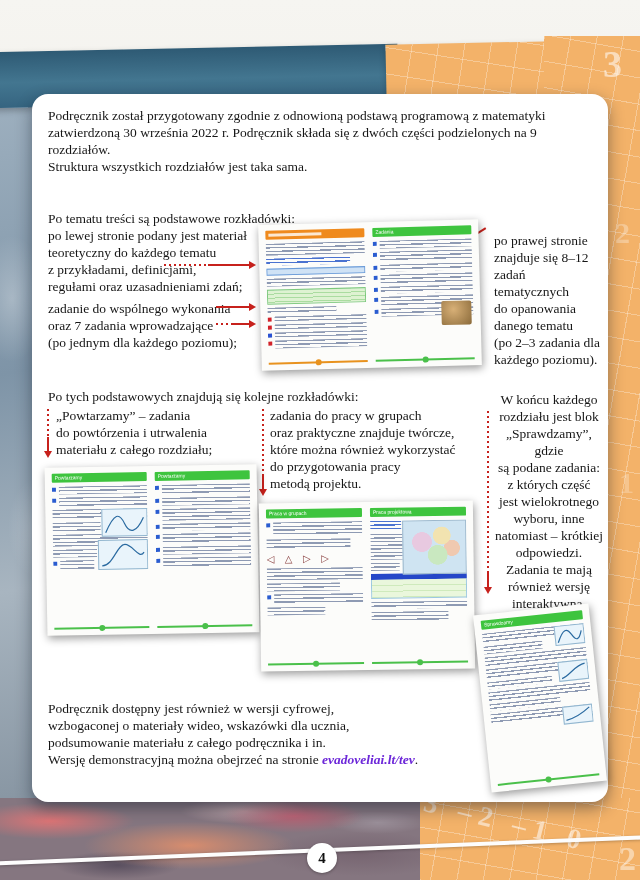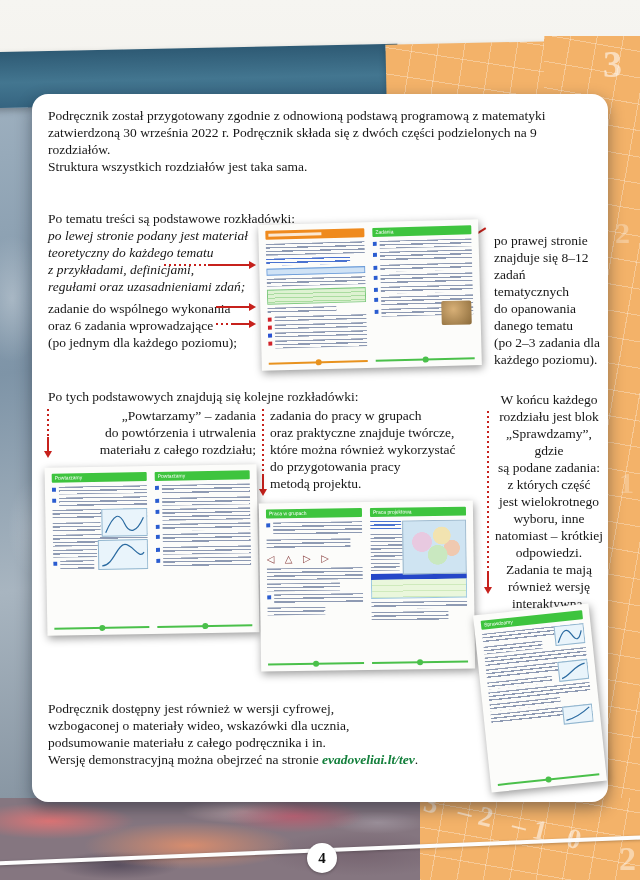--- a/index.html
+++ b/index.html
@@ -94,21 +94,21 @@
     background-image:
       radial-gradient(circle at 30% 40%, #e8c9e0 0 18%, transparent 19%),
       radial-gradient(circle at 62% 28%, #f2e3b0 0 16%, transparent 17%),
       radial-gradient(circle at 55% 65%, #c9e8c0 0 20%, transparent 21%),
       radial-gradient(circle at 78% 52%, #f0c9b0 0 14%, transparent 15%);
     border:1px solid #9db8cc;}
   .btable{margin:3px 0;}
   .bth{height:6px;background:#2547c8;}
   .btrows{height:18px;background:repeating-linear-gradient(to bottom,#eaf7dc 0 5px,#cfeabc 5px 6px);
     border:1px solid #9cc8e0;border-top:none;}
-  #outro .link{color:#15803d;font-style:italic;font-weight:600;}
+  #outro .link{color:#6d28d9;font-style:italic;font-weight:600;}
 </style>
 </head>
 <body>
 
 <div class="stage">
 
   <div id="sky-left"></div>
   <div id="teal-ribbon"></div>
   <div id="orange-ribbon" class="orangebg"></div>
   <div id="orange-panel" class="orangebg">
@@ -127,26 +127,26 @@
   </div>
 
 
   <div id="card">
 
     <div class="para" style="left:16px;top:13px;width:548px;">Podręcznik został przygotowany zgodnie z odnowioną podstawą programową z matematyki
 zatwierdzoną 30 września 2022 r. Podręcznik składa się z dwóch części podzielonych na 9 rozdziałów.
 Struktura wszystkich rozdziałów jest taka sama.</div>
     <div class="para" style="left:16px;top:116px;width:548px;">Po tematu treści są podstawowe rozkładówki:</div>
 
-    <div class="para" style="left:16px;top:133px;width:205px;font-style:italic;">po lewej stronie podany jest materiał
+    <div class="para" style="left:16px;top:133px;width:205px;">po lewej stronie podany jest materiał
 teoretyczny do każdego tematu
 z przykładami, definicjami,
 regułami oraz uzasadnieniami zdań;</div>
     <div class="para" style="left:16px;top:206px;width:205px;">zadanie do wspólnego wykonania
-oraz 6 zadania wprowadzające
+oraz 7 zadania wprowadzające
 (po jednym dla każdego poziomu);</div>
     <div class="para" style="left:462px;top:138px;width:108px;">po prawej stronie
 znajduje się 8–12
 zadań tematycznych
 do opanowania
 danego tematu
 (po 2–3 zadania dla
 każdego poziomu).</div>
 
     <div class="ha" style="left:132px;top:167px;width:96px;">
@@ -231,21 +231,21 @@
               <i class="bmark"></i>
               <div class="sim" style="height:8px;"></div>
             </div>
         </div>
         <div class="prule g"></div>
       </div>
     </div>
 
     <div class="para" style="left:16px;top:294px;width:548px;">Po tych podstawowych znajdują się kolejne rozkładówki:</div>
 
-    <div class="para" style="left:24px;top:313px;width:200px;text-align:right;">„Powtarzamy” – zadania
+    <div class="para" style="left:24px;top:313px;width:200px;">„Powtarzamy” – zadania
 do powtórzenia i utrwalenia
 materiału z całego rozdziału;</div>
     <div class="para" style="left:238px;top:313px;width:215px;">zadania do pracy w grupach
 oraz praktyczne znajduje twórcze,
 które można również wykorzystać
 do przygotowania pracy
 metodą projektu.</div>
     <div class="para" style="left:462px;top:297px;width:110px;text-align:center;">W końcu każdego
 rozdziału jest blok
 „Sprawdzamy”, gdzie

